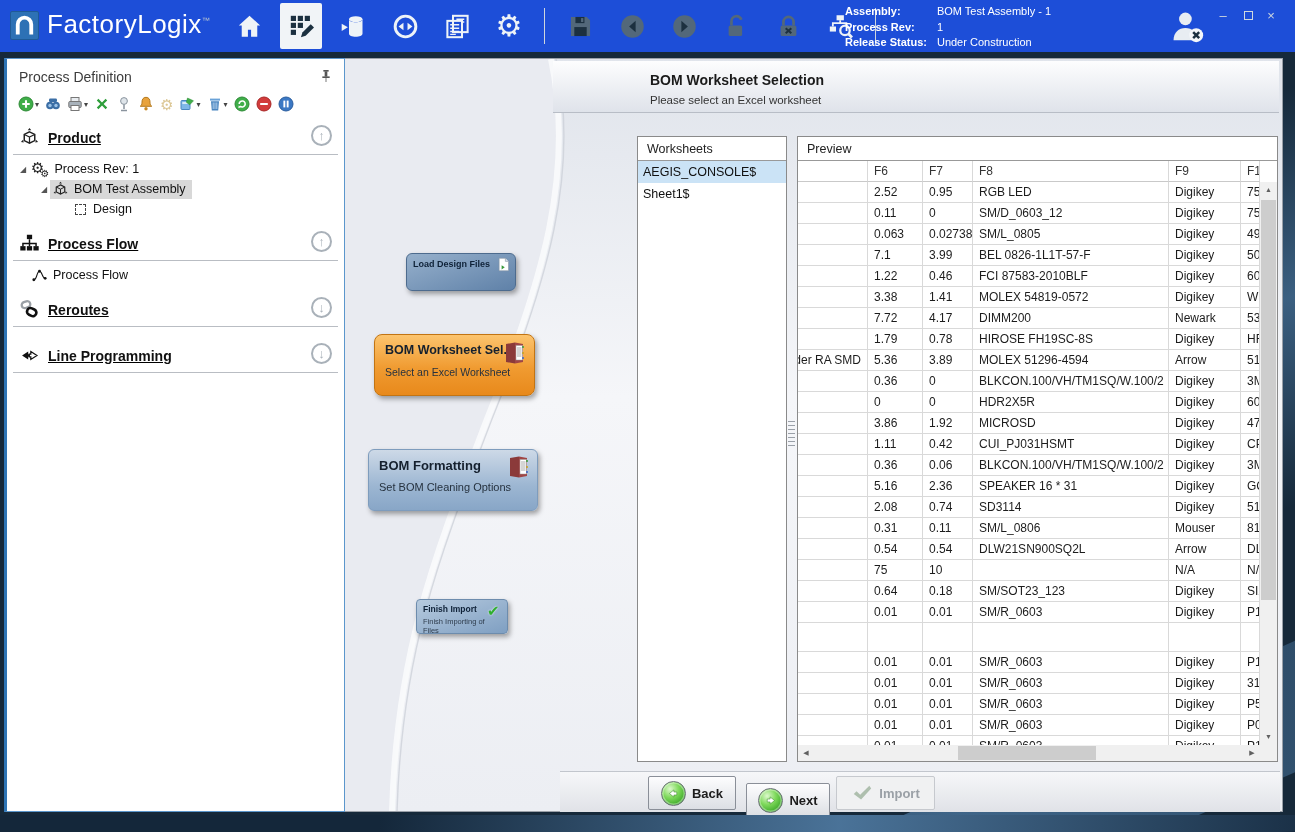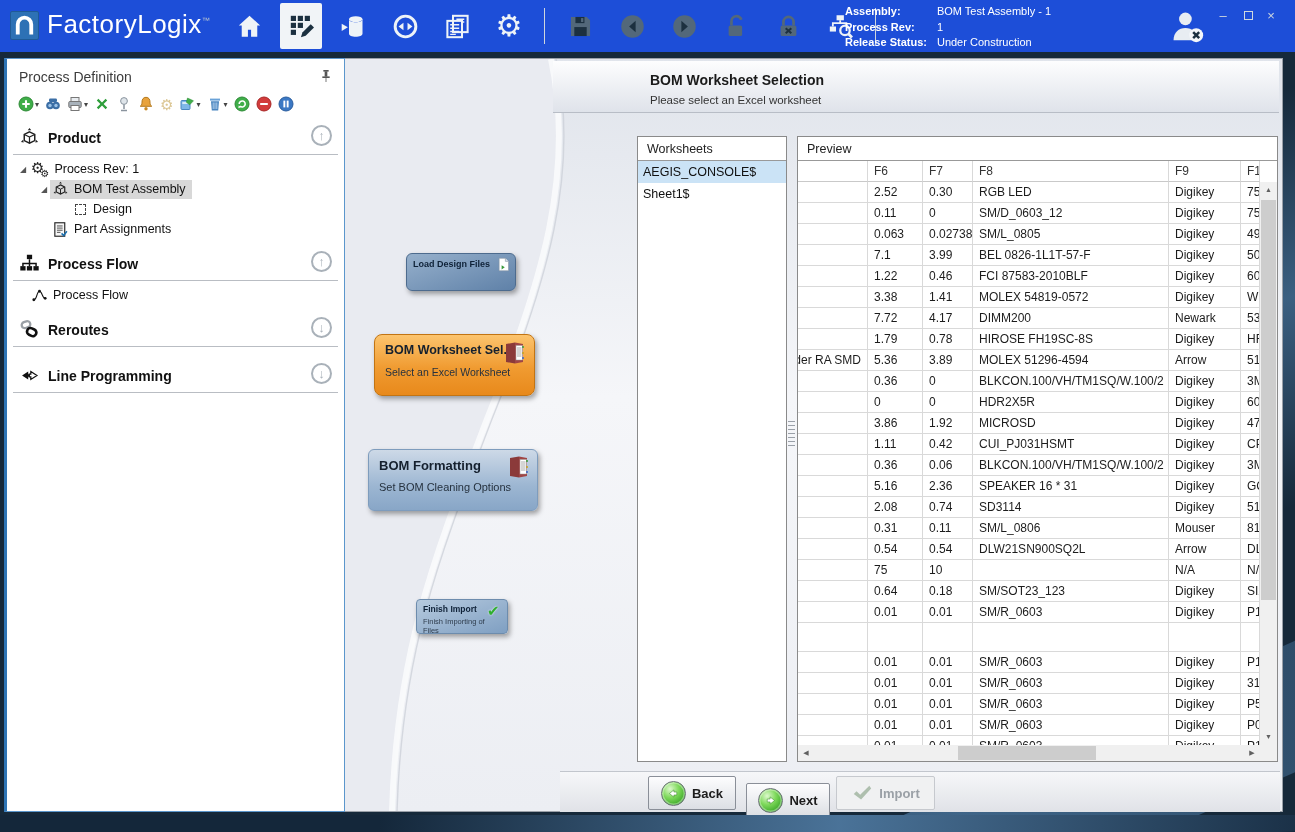--- a/index.html
+++ b/index.html
@@ -33,21 +33,21 @@
   
   #sidebar { position:absolute; left:4px; top:58px; width:341px; height:754px; background:#fff; border:1px solid #5b96cc; border-left:3px solid #2e75b6; z-index:4; }
   #sidebar-title-row { position:relative; padding:9px 12px 2px; }
   #sidebar-title { font-size:14px; color:#3c3c3c; }
   #pin-btn { position:absolute; right:10px; top:9px; width:16px; height:16px; background:none; border:none; cursor:pointer; }
   #side-toolbar { display:flex; align-items:center; gap:4px; padding:7px 10px 6px; }
   .mini-btn { display:flex; align-items:center; gap:1px; background:none; border:none; cursor:pointer; padding:1px; }
   .mini-btn svg { width:16px; height:16px; }
   .mini-btn .caret { font-size:8px; color:#444; }
   .mini-btn .mglyph { font-size:15px; line-height:1; }
-  .section-header { position:relative; display:flex; align-items:center; gap:8px; padding:8px 12px 6px; }
+  .section-header { position:relative; display:flex; align-items:center; gap:8px; padding:8px 12px 6px;text-decoration:underline; }
   .section-header .sec-icon svg { width:21px; height:21px; display:block; }
   .section-header .sec-label { font-size:14px; font-weight:700; color:#111; }
   .sec-arrow { position:absolute; right:12px; top:6px; width:21px; height:21px; border:2px solid #a9b1b9; border-radius:50%; color:#a9b1b9; font-size:13px; font-weight:700; line-height:18px; text-align:center; background:#fff; cursor:pointer; }
   .section-line { border-bottom:1px solid #b9bdc3; margin:0 6px; }
   .tree-block { padding:4px 0 6px; }
   .tree-item { display:flex; align-items:center; height:20px; font-size:12.5px; color:#111; cursor:pointer; }
   .tree-item .expander { width:12px; font-size:8px; color:#555; text-align:center; }
   .tree-item .ti-wrap { display:flex; align-items:center; gap:5px; padding:1px 6px 1px 2px; }
   .tree-item.selected .ti-wrap { background:#d8d8d8; }
   .tree-item svg { width:17px; height:17px; display:block; }
@@ -424,33 +424,20 @@
           </div>
           <div class="tree-item" style="padding-left: 52px;">
             <span class="expander"></span>
             <span class="ti-wrap">
               <span style="display:flex">
                 <span class="design-box"></span>
               </span>
               <span class="ti-label">Design</span>
             </span>
           </div>
-          <div class="tree-item" style="padding-left: 31px;">
-            <span class="expander"></span>
-            <span class="ti-wrap">
-              <span style="display:flex">
-                <svg viewBox="0 0 24 24">
-                  <rect x="4" y="2.5" width="14" height="19" fill="#f7f7f7" stroke="#222" stroke-width="1.6"></rect>
-                  <path d="M7 7h8M7 10h8M7 13h8M7 16h5" stroke="#333" stroke-width="1.2"></path>
-                  <path d="M13.5 17.5l3 3 4.5-6" stroke="#1a6fae" stroke-width="2.2" fill="none"></path>
-                </svg>
-              </span>
-              <span class="ti-label">Part Assignments</span>
-            </span>
-          </div>
         </div>
         <div class="section-header">
           <span class="sec-icon">
             <svg viewBox="0 0 24 24" fill="#111">
               <rect x="9" y="2" width="6" height="5"></rect>
               <rect x="1.5" y="15" width="6" height="5"></rect>
               <rect x="9" y="15" width="6" height="5"></rect>
               <rect x="16.5" y="15" width="6" height="5"></rect>
               <path d="M12 7v4M4.5 15v-3h15v3M12 11v4" stroke="#111" stroke-width="1.7" fill="none"></path>
             </svg>
@@ -584,21 +571,21 @@
             <div></div>
             <div>F6</div>
             <div>F7</div>
             <div>F8</div>
             <div>F9</div>
             <div>F10</div>
           </div>
           <div class="grow">
             <div class="cfirst"></div>
             <div>2.52</div>
-            <div>0.30</div>
+            <div>0.95</div>
             <div>RGB LED</div>
             <div>Digikey</div>
             <div>754</div>
           </div>
           <div class="grow">
             <div class="cfirst"></div>
             <div>0.11</div>
             <div>0</div>
             <div>SM/D_0603_12</div>
             <div>Digikey</div>

